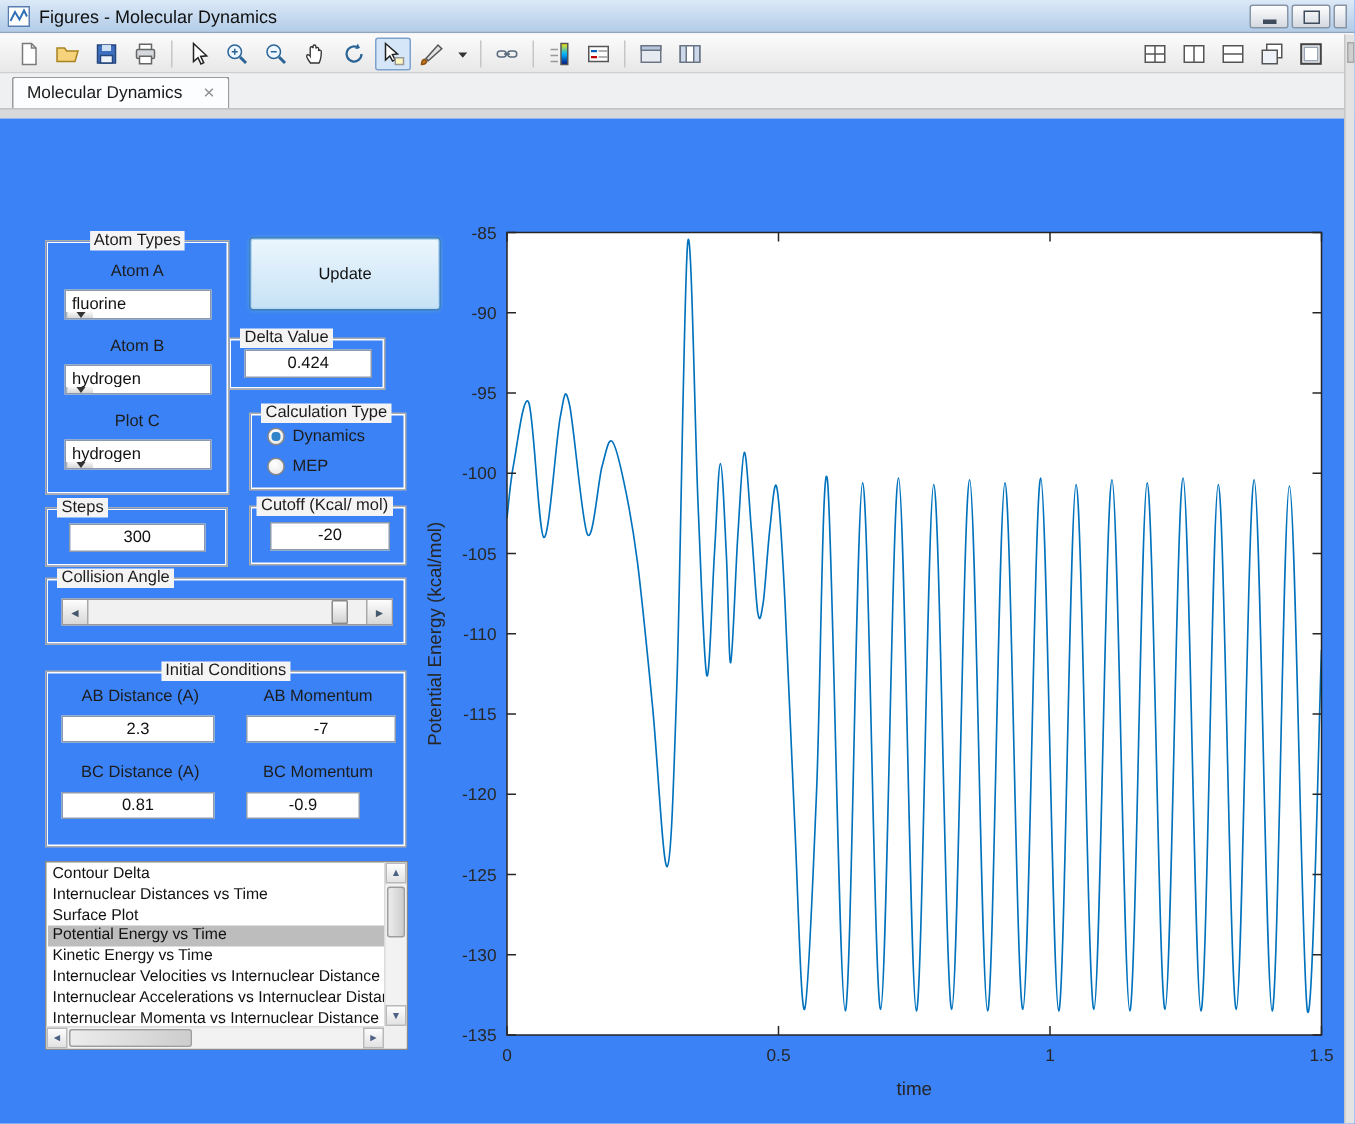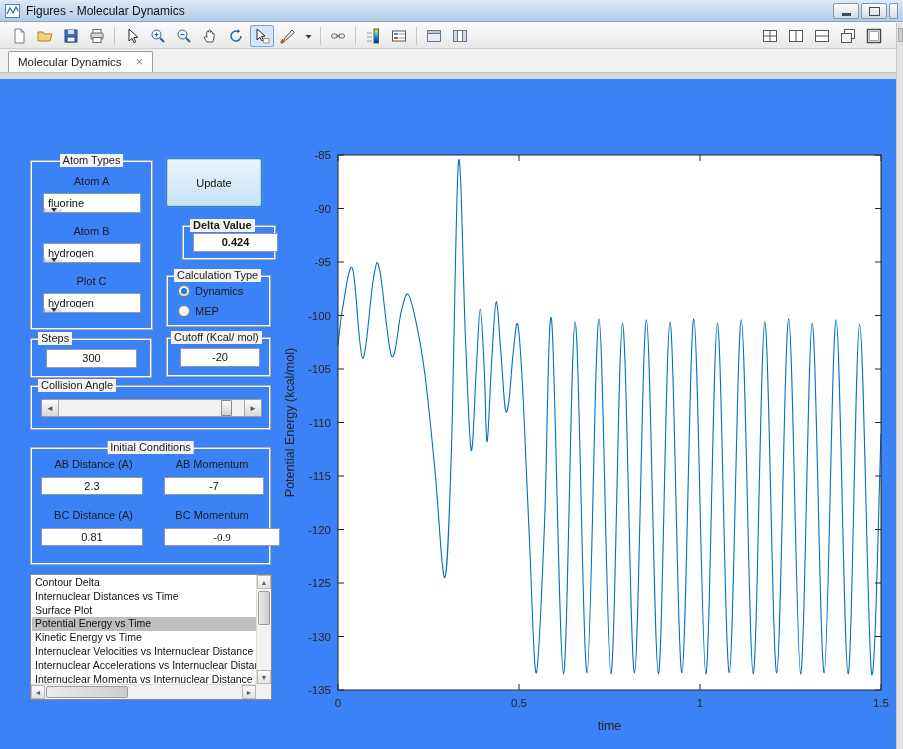--- a/index.html
+++ b/index.html
@@ -59,21 +59,21 @@
 
   .combo{position:absolute;height:20px;background:#fff;border:1px solid #8a99ad;box-sizing:border-box;display:flex;flex-direction:column;}
   .combo-val{flex:1;font-size:11px;padding:3px 0 0 4px;overflow:hidden;white-space:nowrap;color:#111;}
   .combo-btn{width:17px;border-left:1px solid #aab6c5;background:linear-gradient(#f7f7f7,#d8d8d8);
     display:flex;align-items:center;justify-content:center;}
   .combo-arrow{width:0;height:0;border-left:3.5px solid transparent;border-right:3.5px solid transparent;border-top:4px solid #333;}
 
   .edit{position:absolute;background:#fff;border:1px solid #8a99ad;box-sizing:border-box;
     font-size:11px;color:#111;text-align:center;line-height:17px;}
 
-  .update-btn{position:absolute;left:166px;top:79px;width:96px;height:49px;
+  .update-btn{position:absolute;left:166px;top:79px;width:128px;height:49px;
     background:linear-gradient(#ecf6fd,#c6e2f6);border:1px solid #3f82b8;border-radius:3px;
     box-shadow:inset 0 0 0 1px #b5d6ee,0 0 3px rgba(90,160,220,.8);
     font-size:11px;color:#111;display:flex;align-items:center;justify-content:center;font-family:inherit;}
 
   .radio-row{position:absolute;left:11px;display:flex;align-items:center;gap:5px;font-size:11px;color:#1c1c1c;}
   .radio{width:12px;height:12px;border-radius:50%;border:1px solid #858585;
     background:radial-gradient(circle at 40% 35%,#ffffff,#e4e4e4);box-sizing:border-box;position:relative;}
   .radio.on::after{content:"";position:absolute;left:2.4px;top:2.4px;width:5.2px;height:5.2px;border-radius:50%;background:#2f84c9;}
 
   .slider{position:absolute;left:10px;top:13px;width:221px;height:18px;
@@ -308,21 +308,21 @@
     <div class="combo" style="left:12px;top:132px;width:98px;">
       <span class="combo-val">hydrogen</span>
       <span class="combo-btn">
           <span class="combo-arrow"></span>
         </span>
     </div>
   </div>
 
   <button class="update-btn">Update</button>
 
-  <div class="panel" style="left:182px;top:146px;width:94px;height:35px;font-weight:bold;">
+  <div class="panel" style="left:152px;top:146px;width:105px;height:35px;">
     <span class="ptitle left">Delta Value</span>
     <div class="edit" style="left:10px;top:7px;width:85px;height:19px;">0.424</div>
   </div>
 
   <div class="panel" style="left:166px;top:196px;width:105px;height:52px;">
     <span class="ptitle left">Calculation Type</span>
     <div class="radio-row" style="top:9px;">
       <span class="radio on"></span>
       <span>Dynamics</span>
     </div>
@@ -353,21 +353,21 @@
 
   <div class="panel" style="left:30px;top:368px;width:241px;height:118px;">
     <span class="ptitle center">Initial Conditions</span>
     <span class="half-label" style="left:0;width:125px;top:10px;">AB Distance (A)</span>
     <span class="half-label" style="left:125px;width:112px;top:10px;">AB Momentum</span>
     <div class="edit" style="left:10px;top:29px;width:102px;height:18px;">2.3</div>
     <div class="edit" style="left:133px;top:29px;width:100px;height:18px;">-7</div>
     <span class="half-label" style="left:0;width:125px;top:61px;">BC Distance (A)</span>
     <span class="half-label" style="left:125px;width:112px;top:61px;">BC Momentum</span>
     <div class="edit" style="left:10px;top:80px;width:102px;height:18px;">0.81</div>
-    <div class="edit" style="left:133px;top:80px;width:116px;height:18px;font-family:Liberation Serif, serif;">-0.9</div>
+    <div class="edit" style="left:133px;top:80px;width:76px;height:18px;">-0.9</div>
   </div>
 
   <div class="listbox">
     <div class="lb-items">
         <div class="lb-item">Contour Delta</div>
         <div class="lb-item">Internuclear Distances vs Time</div>
         <div class="lb-item">Surface Plot</div>
         <div class="lb-item selected">Potential Energy vs Time</div>
         <div class="lb-item">Kinetic Energy vs Time</div>
         <div class="lb-item">Internuclear Velocities vs Internuclear Distance</div>

